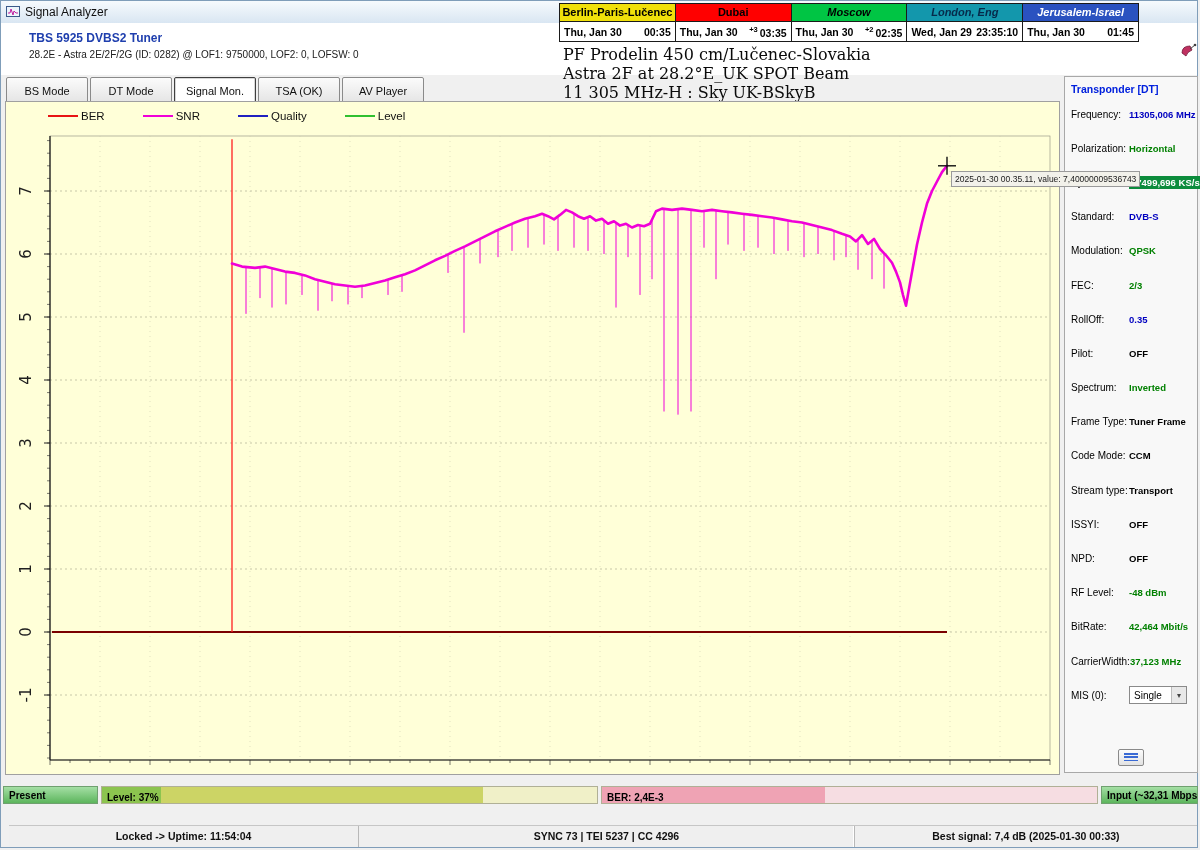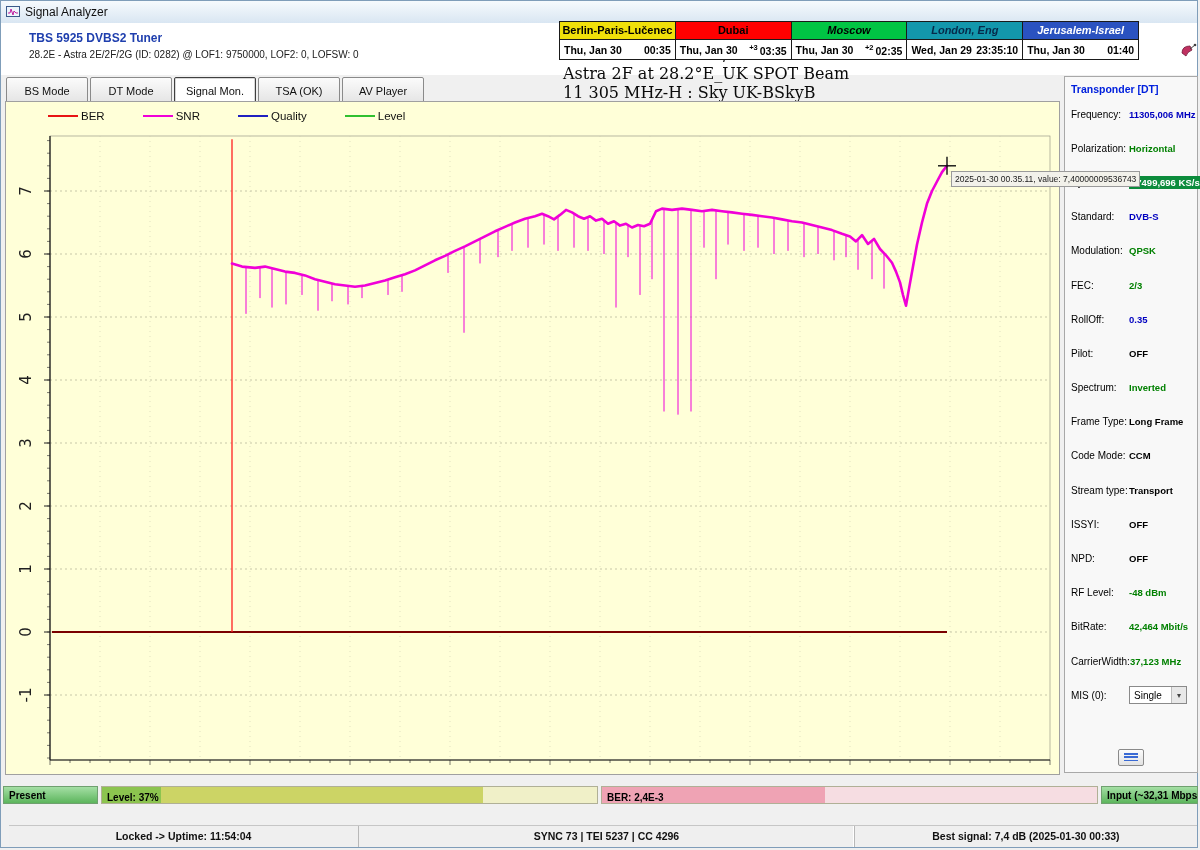--- a/index.html
+++ b/index.html
@@ -14,21 +14,21 @@
   .app-icon svg{display:block;}
   
   .top-white{position:absolute;top:22px;left:0;right:0;height:52px;background:#ffffff;}
   .tuner{position:absolute;top:30px;left:28px;}
   .tuner-name{font-size:12px;font-weight:bold;color:#1f3fae;}
   .tuner-detail{font-size:10px;color:#202020;margin-top:4px;}
   .annotation{position:absolute;top:44px;left:562px;
     font-family:"DejaVu Serif",serif;font-size:16px;line-height:19px;color:#0a0a0a;}
   .sat-icon{position:absolute;top:42px;left:1178px;}
   
-  .clock-strip{position:absolute;top:20px;left:558px;width:580px;height:39px;
+  .clock-strip{position:absolute;top:2px;left:558px;width:580px;height:39px;
     display:flex;border:1px solid #1a1a1a;box-sizing:border-box;background:#fff;}
   .clock{flex:1;border-right:1px solid #1a1a1a;display:flex;flex-direction:column;min-width:0;}
   .clock:last-child{border-right:none;}
   .clock-header{height:17px;line-height:17px;text-align:center;font-size:11px;
     font-weight:bold;border-bottom:1px solid #1a1a1a;white-space:nowrap;overflow:hidden;}
   .clock-header.it{font-style:italic;}
   .clock-time{flex:1;background:#ffffff;display:flex;justify-content:space-between;
     align-items:center;padding:0 4px;font-size:10.5px;font-weight:bold;color:#000;}
   .clock-time sup{font-size:7.5px;margin-right:2px;}
   
@@ -141,21 +141,21 @@
         <div class="clock-header it" style="background:#1397ac;color:#062a4a">London, Eng</div>
         <div class="clock-time">
           <span>Wed, Jan 29</span>
           <span>23:35:10</span>
         </div>
       </div>
       <div class="clock">
         <div class="clock-header it" style="background:#2a52c0;color:#ffffff">Jerusalem-Israel</div>
         <div class="clock-time">
           <span>Thu, Jan 30</span>
-          <span>01:40</span>
+          <span>01:45</span>
         </div>
       </div>
     </div>
 
   <span class="sat-icon">
     <svg width="18" height="16" viewBox="0 0 18 16">
       <path d="M3 10 Q3 3 11 3 L13 7 Q8 9 7 13 Z" fill="#c03060" stroke="#701838" stroke-width="0.8"></path>
       <line x1="11" y1="6" x2="16" y2="2" stroke="#404040" stroke-width="1"></line>
       <circle cx="16" cy="2" r="1.3" fill="#404040"></circle>
     </svg>
@@ -426,21 +426,21 @@
         <div class="tp-row">
           <span class="tp-label">Pilot:</span>
           <span class="tp-value" style="color:#000000;">OFF</span>
         </div>
         <div class="tp-row">
           <span class="tp-label">Spectrum:</span>
           <span class="tp-value" style="color:#008000;">Inverted</span>
         </div>
         <div class="tp-row">
           <span class="tp-label">Frame Type:</span>
-          <span class="tp-value" style="color:#000000;">Long Frame</span>
+          <span class="tp-value" style="color:#000000;">Tuner Frame</span>
         </div>
         <div class="tp-row">
           <span class="tp-label">Code Mode:</span>
           <span class="tp-value" style="color:#000000;">CCM</span>
         </div>
         <div class="tp-row">
           <span class="tp-label">Stream type:</span>
           <span class="tp-value" style="color:#000000;">Transport</span>
         </div>
         <div class="tp-row">

